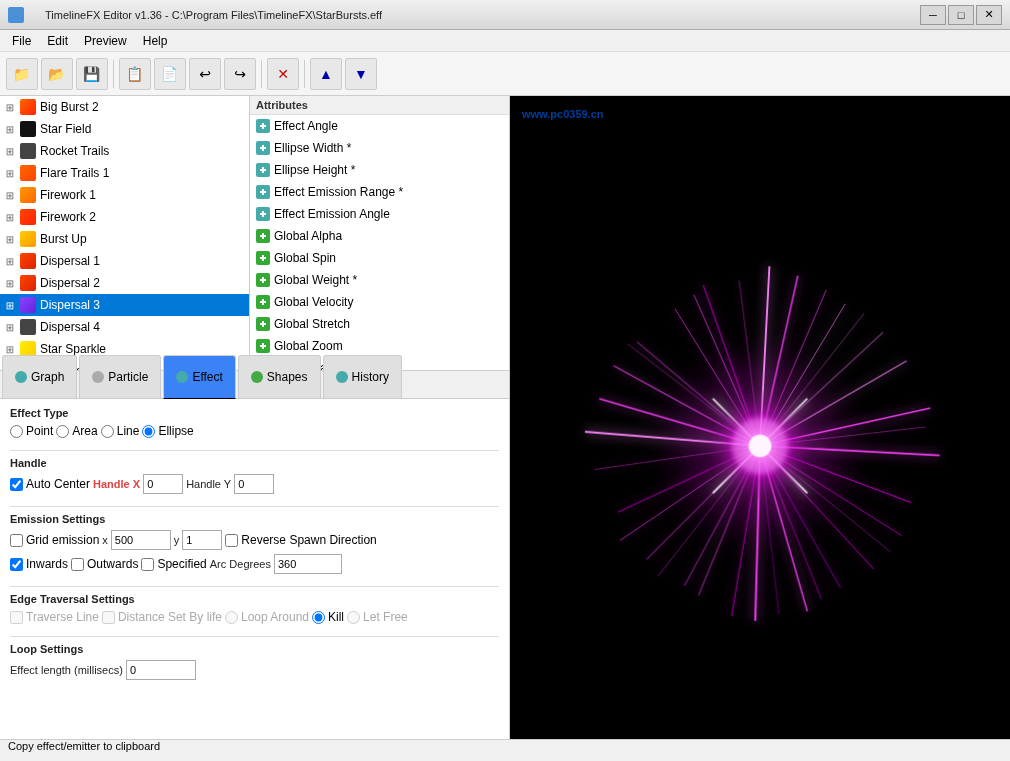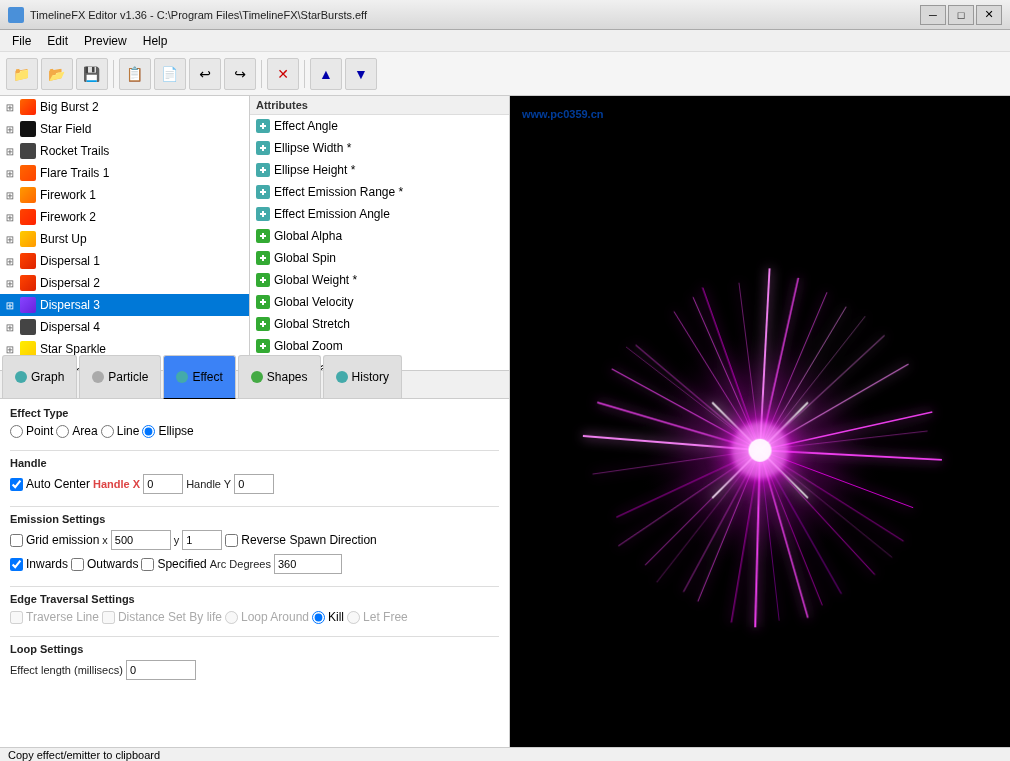--- a/index.html
+++ b/index.html
@@ -7,21 +7,21 @@
 
     
     .titlebar {
       height: 30px;
       background: linear-gradient(to bottom, #f0f0f0, #d8d8d8);
       display: flex; align-items: center; justify-content: space-between;
       padding: 0 8px;
       border-bottom: 1px solid #aaa;
       flex-shrink: 0;
     }
-    .titlebar-left { display: flex; align-items: center; gap: 6px; }
+    .titlebar-left { display: flex; align-items: center; gap: 21px; }
     .titlebar-icon { width: 16px; height: 16px; background: #4a90d9; border-radius: 2px; }
     .titlebar-title { font-size: 11px; color: #222; }
     .titlebar-controls { display: flex; gap: 2px; }
     .titlebar-btn {
       width: 26px; height: 20px; background: #d8d8d8; border: 1px solid #999;
       cursor: pointer; font-size: 11px; display: flex; align-items: center; justify-content: center;
     }
 
     
     .menubar {
@@ -128,22 +128,22 @@
     
     .right-panel {
       flex: 1; background: #000; position: relative; overflow: hidden;
     }
     .preview-canvas {
       width: 100%; height: 100%; position: relative;
     }
 
     
     .statusbar {
-      height: 14px; background: #f0f0f0; border-top: 1px solid #ccc;
-      display: flex; align-items: center; justify-content: space-between;
+      height: 22px; background: #f0f0f0; border-top: 1px solid #ccc;
+      display: flex; justify-content: space-between;
       padding: 0 8px; flex-shrink: 0;
     }
     .status-left { font-size: 11px; }
     .status-right { font-size: 11px; }
 
     
     ::-webkit-scrollbar { width: 14px; }
     ::-webkit-scrollbar-track { background: #f0f0f0; }
     ::-webkit-scrollbar-thumb { background: #c0c0c0; border: 1px solid #aaa; }
 

